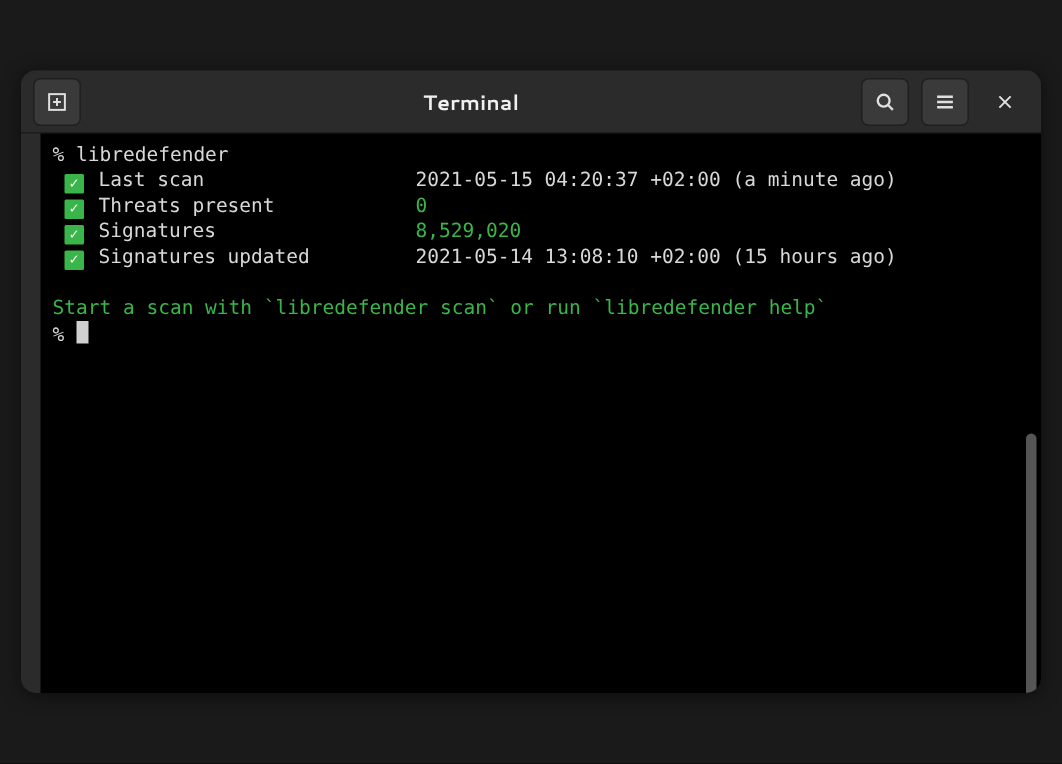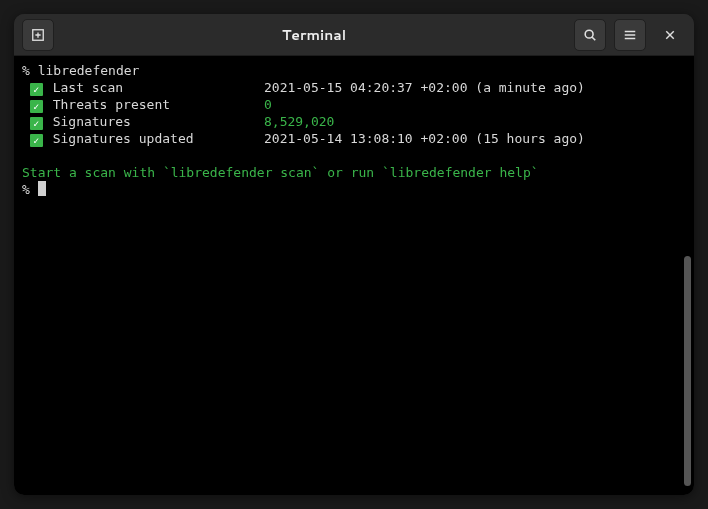--- a/index.html
+++ b/index.html
@@ -8,21 +8,21 @@
       width: 708px;
       height: 509px;
       font-family: 'DejaVu Sans Mono', 'Courier New', monospace;
       overflow: hidden;
       display: flex;
       align-items: center;
       justify-content: center;
     }
     .window {
       width: 680px;
-      height: 481px;
+      height: 415px;
       background: #2b2b2b;
       border-radius: 10px;
       overflow: hidden;
       display: flex;
       flex-direction: column;
       box-shadow: 0 2px 12px rgba(0,0,0,0.5);
     }
     .titlebar {
       height: 42px;
       background: #2b2b2b;
@@ -60,20 +60,21 @@
     .terminal-body {
       flex: 1;
       background: #000;
       padding: 6px 8px;
       color: #d0d0d0;
       font-size: 13px;
       line-height: 17px;
       white-space: pre;
       position: relative;
       font-family: 'DejaVu Sans Mono', Menlo, Consolas, 'Courier New', monospace;
+      margin-left: 13px;
     }
     .white { color: #d8d8d8; }
     .green { color: #3ab54a; }
     .bold { font-weight: normal; }
     .row { display: block; }
     .check {
       display: inline-block;
       width: 13px;
       height: 13px;
       background: #3ab54a;

